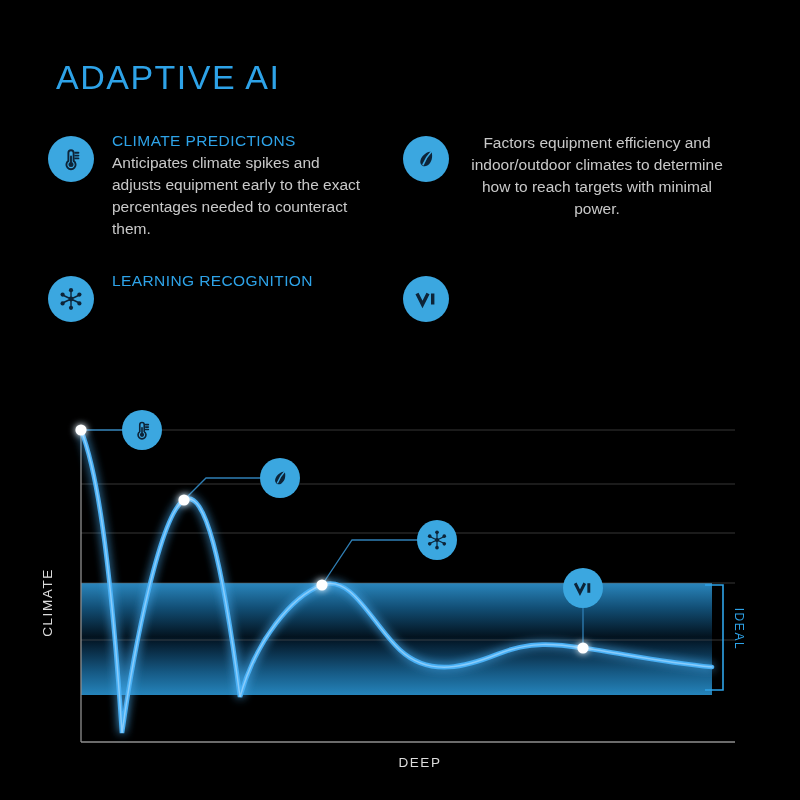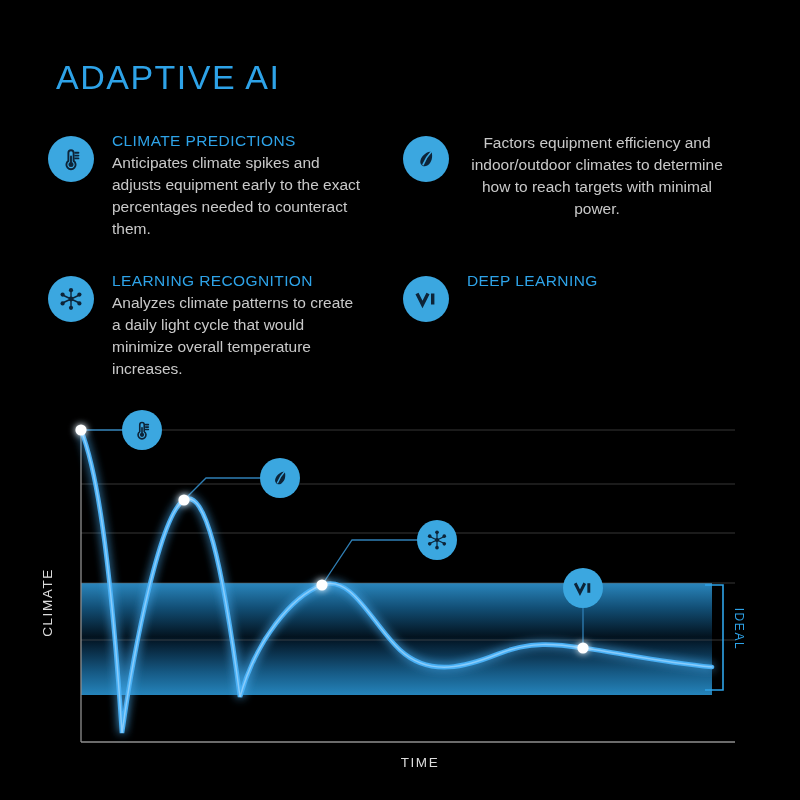--- a/index.html
+++ b/index.html
@@ -125,33 +125,31 @@
             <circle cx="15" cy="23.8" r="2.1"></circle>
             <circle cx="6.6" cy="10.6" r="2.1"></circle>
             <circle cx="23.4" cy="10.6" r="2.1"></circle>
             <circle cx="6.6" cy="19.4" r="2.1"></circle>
             <circle cx="23.4" cy="19.4" r="2.1"></circle>
           </g>
         </svg>
       </div>
       <div class="f-body">
         <div class="f-head">LEARNING RECOGNITION</div>
-        <div class="f-text">Analyzes climate patterns to create a daily light cycle that would minimize overall temperature increases.</div>
       </div>
     </div>
 
     <div class="feature right">
       <div class="f-icon">
         <svg width="30" height="30" viewBox="0 0 30 30">
           <path d="M6 9.5 L11.5 20.5 L17 9.5" fill="none" stroke="#0d2438" stroke-width="3.4" stroke-linejoin="miter" stroke-linecap="butt"></path>
           <rect x="20" y="9.5" width="3.4" height="11" fill="#0d2438"></rect>
         </svg>
       </div>
       <div class="f-body">
-        <div class="f-head">DEEP LEARNING</div>
       </div>
     </div>
 
   </div>
 
   <div class="chart-wrap">
 
     <svg class="chart-svg" width="800" height="400" viewBox="0 0 800 400">
       <defs>
         <linearGradient id="bandGrad" x1="0" y1="0" x2="0" y2="1">
@@ -273,18 +271,18 @@
     </div>
 
     <div class="c-badge" style="left:563px; top:168px;">
       <svg width="26" height="26" viewBox="0 0 30 30">
         <path d="M6 9.5 L11.5 20.5 L17 9.5" fill="none" stroke="#0d2438" stroke-width="3.4" stroke-linejoin="miter"></path>
         <rect x="20" y="9.5" width="3.4" height="11" fill="#0d2438"></rect>
       </svg>
     </div>
 
     <div class="axis-label axis-climate">CLIMATE</div>
-    <div class="axis-label axis-time">TIME</div>
+    <div class="axis-label axis-time">DEEP</div>
     <div class="axis-label axis-ideal">IDEAL</div>
 
   </div>
 
 </div>
 
 </body></html>

